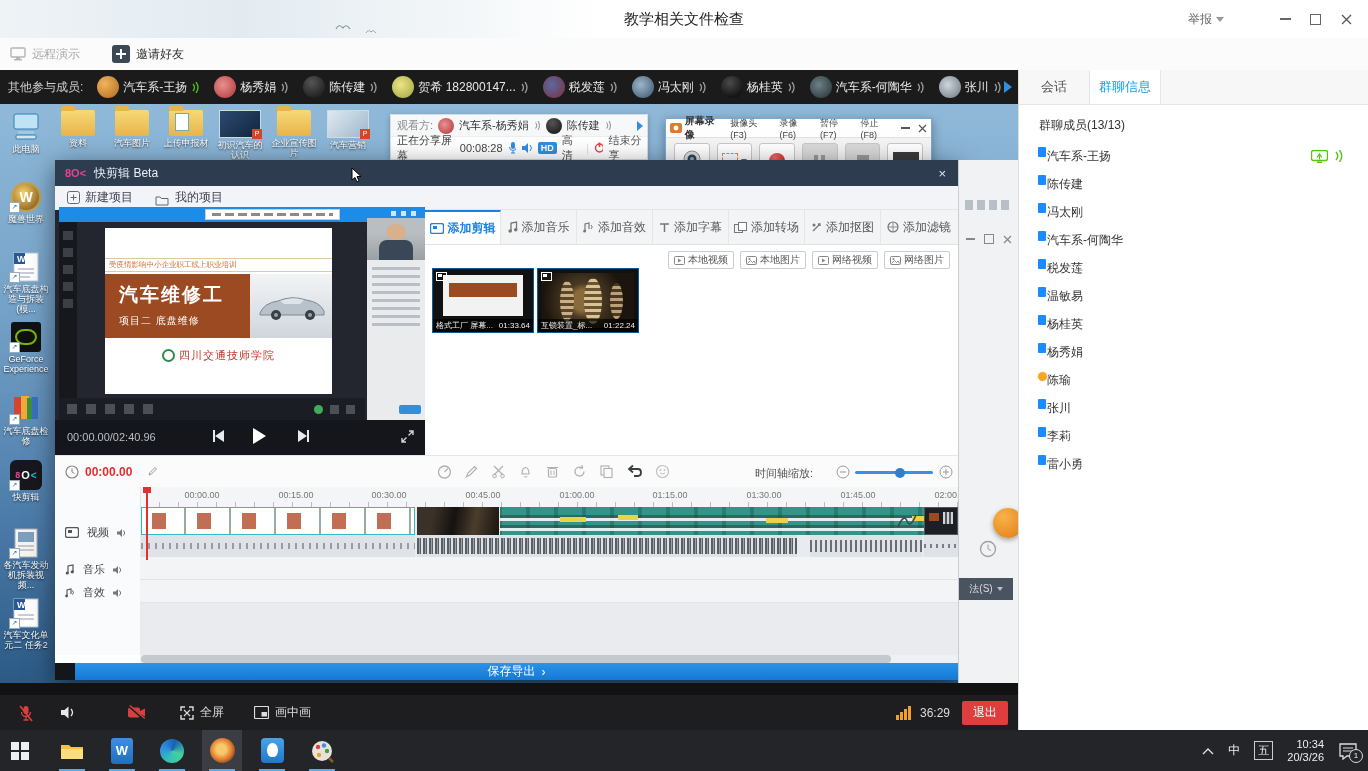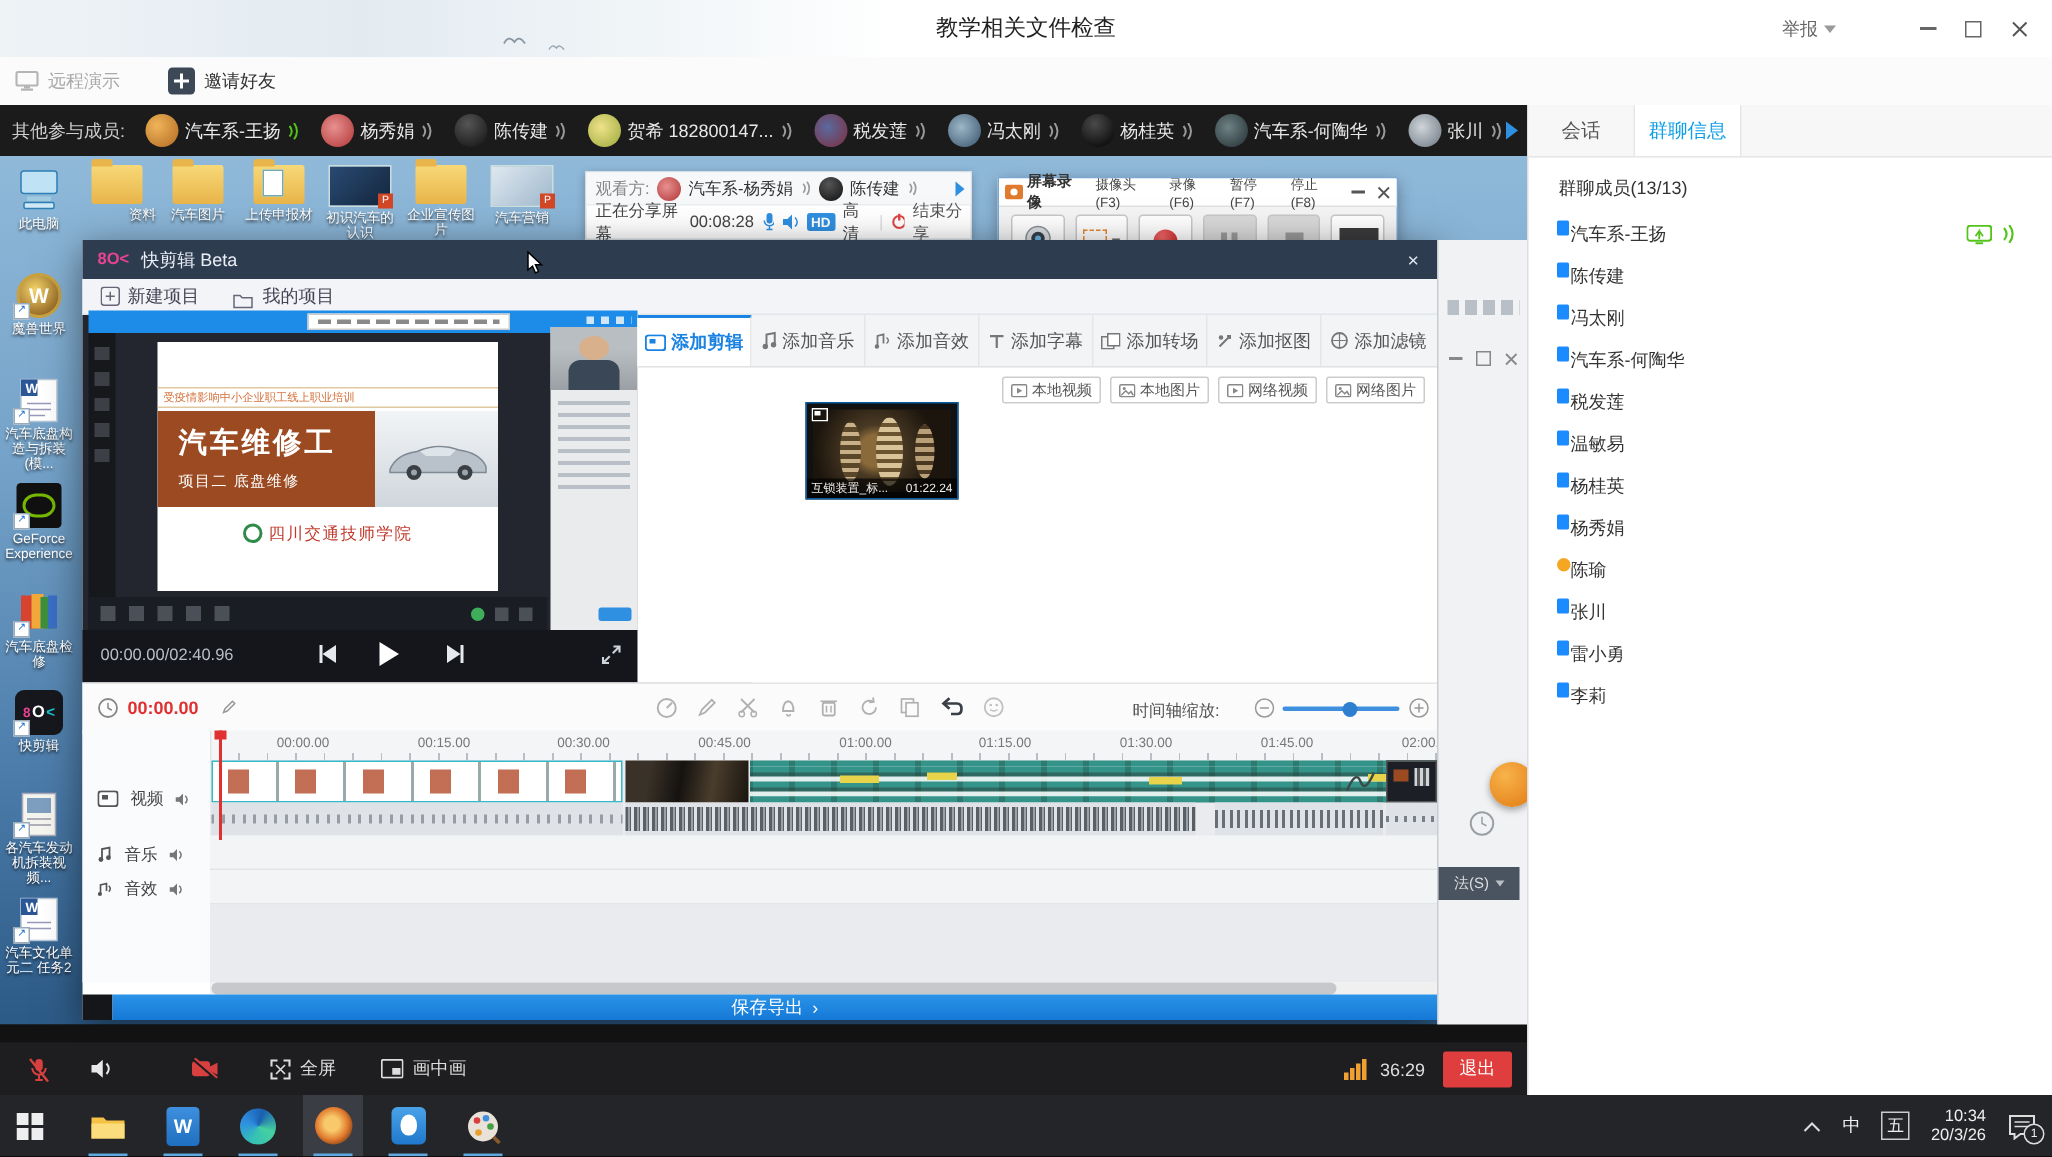--- a/index.html
+++ b/index.html
@@ -240,21 +240,21 @@
       <span class="pname">张川</span>
       <svg class="sound-x" width="9" height="11">
           <path d="M2 9 Q5 5.5 2 2 M5 11 Q9 5.5 5 0" fill="none" stroke-width="1.3"></path>
         </svg>
     </div>
     <div style="margin-left:auto;margin-right:6px;width:0;height:0;border-top:6px solid transparent;border-bottom:6px solid transparent;border-left:8px solid #2f8fe0;"></div>
   </div>
 
   <div class="abs desktop">
 
-    <div class="dicon" style="left:52px;top:4px;text-align:right;">
+    <div class="dicon" style="left:52px;top:4px;">
       <div class="folder"></div>
       <div class="lbl">资料</div>
     </div>
     <div class="dicon" style="left:106px;top:4px;">
       <div class="folder"></div>
       <div class="lbl">汽车图片</div>
     </div>
     <div class="dicon" style="left:160px;top:4px;">
       <div class="folder">
           <div style="position:absolute;left:6px;top:3px;width:12px;height:16px;background:#fff;border:1px solid #7aa;"></div>
@@ -689,20 +689,33 @@
         <span class="srcbtn">
           <svg width="11" height="9">
               <rect x="0.5" y="0.5" width="10" height="8" rx="1" fill="none" stroke="#888"></rect>
               <circle cx="3.5" cy="3" r="1" fill="#888"></circle>
               <path d="M1.5 7.5 L4.5 4.5 L6.5 6.5 L8 5 L9.5 7.5" stroke="#888" fill="none"></path>
             </svg>
           <span>网络图片</span>
         </span>
       </div>
 
+      <div class="thumb" style="left:7px;top:58px;">
+        <div style="position:absolute;inset:6px 10px 16px 10px;background:#f2f2f2;">
+          <div style="margin:8px 6px 0;height:14px;background:#9c4a22;"></div>
+        </div>
+        <svg style="position:absolute;left:3px;top:3px;" width="11" height="9">
+            <rect x="0.5" y="0.5" width="10" height="8" fill="none" stroke="#fff"></rect>
+            <rect x="2" y="2" width="4" height="3" fill="#fff"></rect>
+          </svg>
+        <div class="thumbcap">
+            <span>格式工厂 屏幕...</span>
+            <span>01:33.64</span>
+          </div>
+      </div>
       <div class="thumb" style="left:112px;top:58px;">
         <div style="position:absolute;inset:4px;background:radial-gradient(circle at 45% 50%,#8a6a3a 0 18%,#4a3a24 30%,#1c150d 70%);">
           <div style="position:absolute;left:18px;top:8px;width:14px;height:40px;border-radius:50%;background:repeating-linear-gradient(0deg,#c9b089 0 3px,#5a4628 3px 6px);"></div>
           <div style="position:absolute;left:42px;top:5px;width:18px;height:46px;border-radius:50%;background:repeating-linear-gradient(0deg,#d9c49a 0 3px,#6a5430 3px 6px);"></div>
           <div style="position:absolute;left:68px;top:10px;width:13px;height:36px;border-radius:50%;background:repeating-linear-gradient(0deg,#b9a079 0 3px,#4a3820 3px 6px);"></div>
         </div>
         <svg style="position:absolute;left:3px;top:3px;" width="11" height="9">
             <rect x="0.5" y="0.5" width="10" height="8" fill="none" stroke="#fff"></rect>
             <rect x="2" y="2" width="4" height="3" fill="#fff"></rect>
           </svg>
@@ -1001,26 +1014,26 @@
     </div>
     <div class="mrow">
       <span class="avwrap"><span class="av av22 c-cy"></span><span class="obadge"></span></span>
       <span class="mname">陈瑜</span>
     </div>
     <div class="mrow">
       <span class="avwrap"><span class="av av22 c-zc"></span><span class="mbadge"></span></span>
       <span class="mname">张川</span>
     </div>
     <div class="mrow">
+      <span class="avwrap"><span class="av av22 c-ll"></span><span class="mbadge"></span></span>
+      <span class="mname">李莉</span>
+    </div>
+    <div class="mrow">
       <span class="avwrap"><span class="av av22 c-lxy"></span><span class="mbadge"></span></span>
       <span class="mname">雷小勇</span>
-    </div>
-    <div class="mrow">
-      <span class="avwrap"><span class="av av22 c-ll"></span><span class="mbadge"></span></span>
-      <span class="mname">李莉</span>
     </div>
   </div>
 
   <div class="abs taskbar">
     <div class="tslot">
       <svg width="18" height="18">
           <rect x="0" y="0" width="8" height="8" fill="#eee"></rect>
           <rect x="10" y="0" width="8" height="8" fill="#eee"></rect>
           <rect x="0" y="10" width="8" height="8" fill="#eee"></rect>
           <rect x="10" y="10" width="8" height="8" fill="#eee"></rect>

